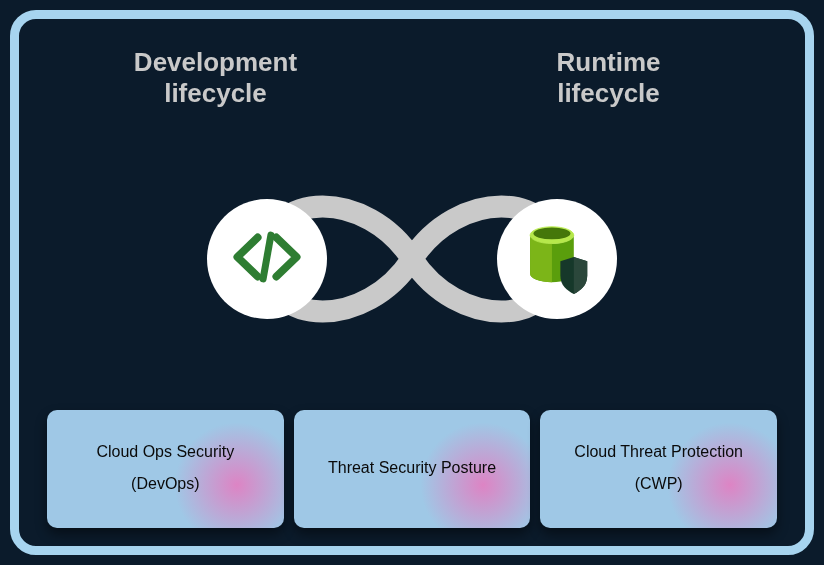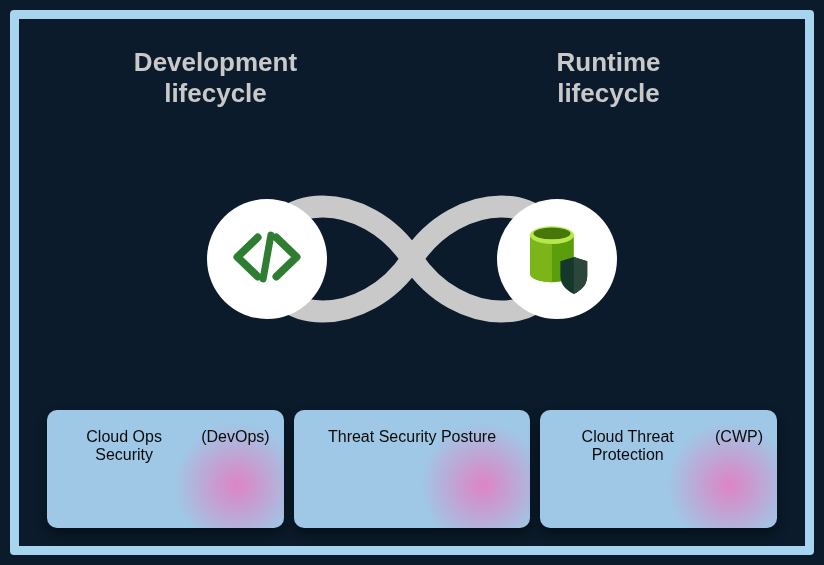--- a/index.html
+++ b/index.html
@@ -8,21 +8,21 @@
     height: 565px;
     background: #0b1b2b;
     font-family: "Segoe UI", Arial, sans-serif;
     overflow: hidden;
     padding: 10px;
   }
   .outer-frame {
     width: 100%;
     height: 100%;
     border: 9px solid #a7d4ef;
-    border-radius: 4px;
+    border-radius: 26px;
     padding-top: 25px;
     position: relative;
   }
   .headings {
     display: flex;
     justify-content: space-around;
     width: 100%;
     position: absolute;
     top: 28px;
   }
@@ -76,21 +76,21 @@
     border-radius: 10px;
     padding: 18px 14px 20px 14px;
     text-align: center;
     color: #0a0a0a;
     font-size: 16px;
     position: relative;
     overflow: hidden;
     box-shadow: 0 6px 12px rgba(0,0,0,0.45);
     min-height: 118px;
     display: flex;
-    flex-direction: row;
+    flex-direction: column;
     justify-content: center;
     gap: 14px;
   }
   .card::after {
     content: "";
     position: absolute;
     width: 130px;
     height: 130px;
     background: radial-gradient(circle, rgba(232,120,190,0.85) 0%, rgba(232,120,190,0.0) 68%);
     right: -18px;

